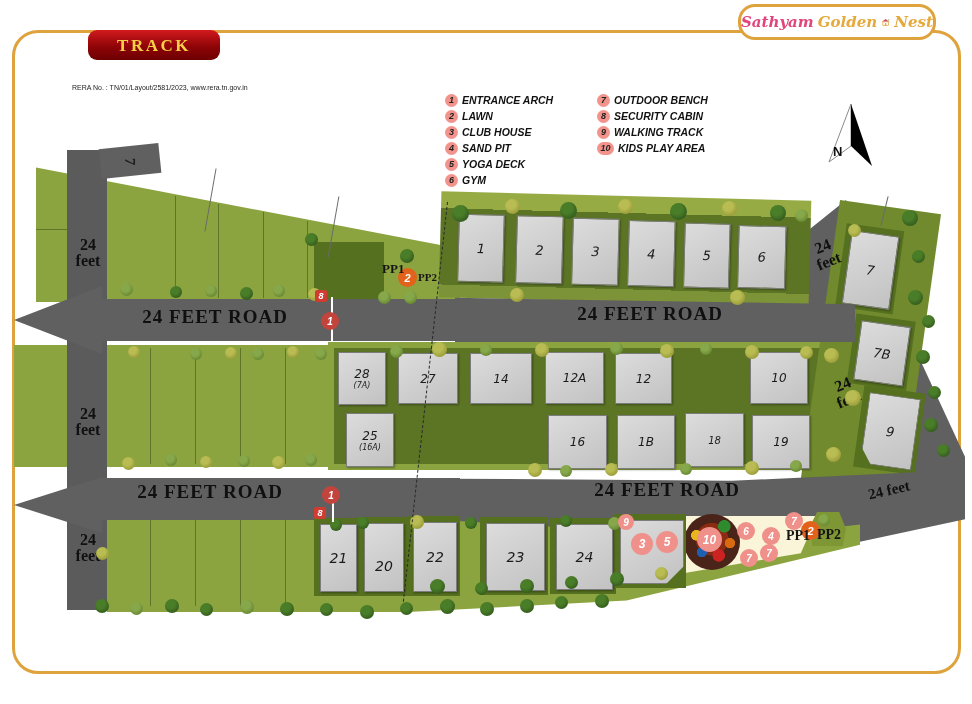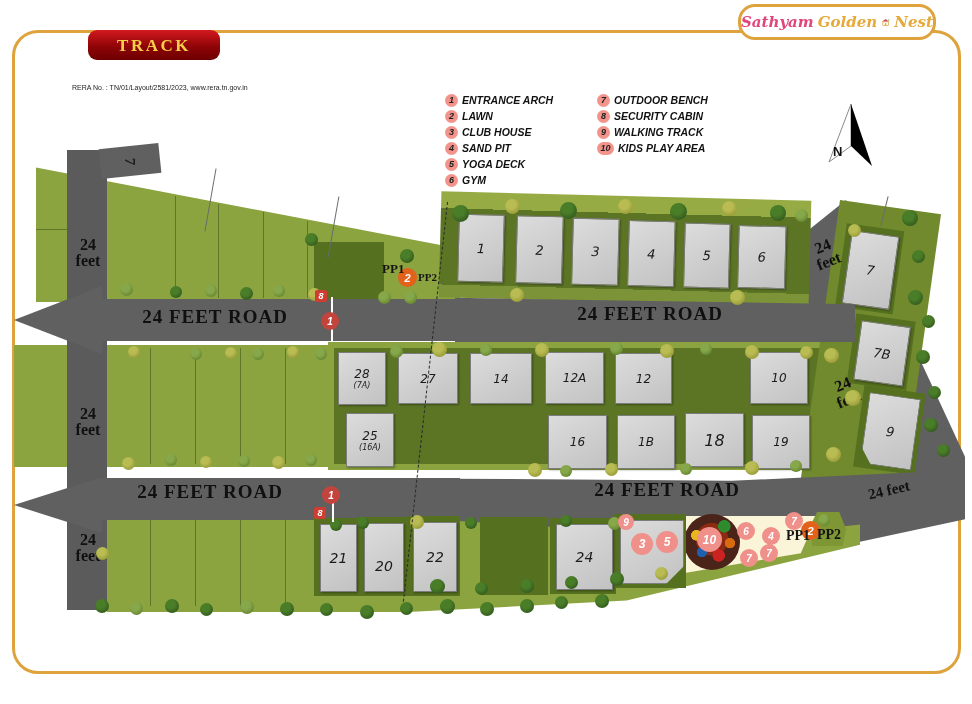--- a/index.html
+++ b/index.html
@@ -242,40 +242,43 @@
       <span class="n" style="font-size:12px;">25</span>
       <span class="sub">(16A)</span>
     </div>
   <div class="plot" style="left:548px;top:415px;width:57px;height:52px;">
       <span class="n" style="font-size:12px;">16</span>
     </div>
   <div class="plot" style="left:617px;top:415px;width:56px;height:52px;">
       <span class="n" style="font-size:12px;">1B</span>
     </div>
   <div class="plot" style="left:685px;top:413px;width:57px;height:52px;">
-      <span class="n" style="font-size:16px;">18</span>
+      <span class="n" style="font-size:10px;">18</span>
     </div>
   <div class="plot" style="left:752px;top:415px;width:56px;height:52px;">
       <span class="n" style="font-size:12px;">19</span>
     </div>
 
   <div class="pad" style="left:314px;top:518px;width:46px;height:78px;"></div>
   <div class="pad" style="left:358px;top:517px;width:49px;height:79px;"></div>
   <div class="pad" style="left:407px;top:516px;width:53px;height:80px;"></div>
   <div class="pad" style="left:480px;top:517px;width:68px;height:78px;"></div>
   <div class="pad" style="left:550px;top:518px;width:66px;height:76px;"></div>
   <div class="pad" style="left:614px;top:514px;width:72px;height:74px;"></div>
   <div class="plot" style="left:320px;top:524px;width:35px;height:66px;">
       <span class="n" style="font-size:14px;">21</span>
     </div>
   <div class="plot" style="left:364px;top:523px;width:38px;height:67px;">
       <span class="n" style="font-size:14px;margin-top:16px;">20</span>
     </div>
   <div class="plot" style="left:413px;top:522px;width:42px;height:68px;">
       <span class="n" style="font-size:14px;">22</span>
+    </div>
+  <div class="plot" style="left:486px;top:523px;width:57px;height:66px;">
+      <span class="n" style="font-size:14px;">23</span>
     </div>
   <div class="plot" style="left:556px;top:524px;width:55px;height:64px;">
       <span class="n" style="font-size:14px;">24</span>
     </div>
   <div class="plot" style="left:620px;top:520px;width:62px;height:62px;clip-path:polygon(0 0,100% 0,100% 72%,72% 100%,0 100%);"></div>
 
   <div class="abs" style="left:682px;top:516px;width:135px;height:60px;background:#FAF5D8;z-index:15;
        clip-path:polygon(0 0,100% 0,88% 62%,0 96%);"></div>
   <div class="abs" style="left:684px;top:514px;width:56px;height:56px;border-radius:50%;z-index:17;
        background:

